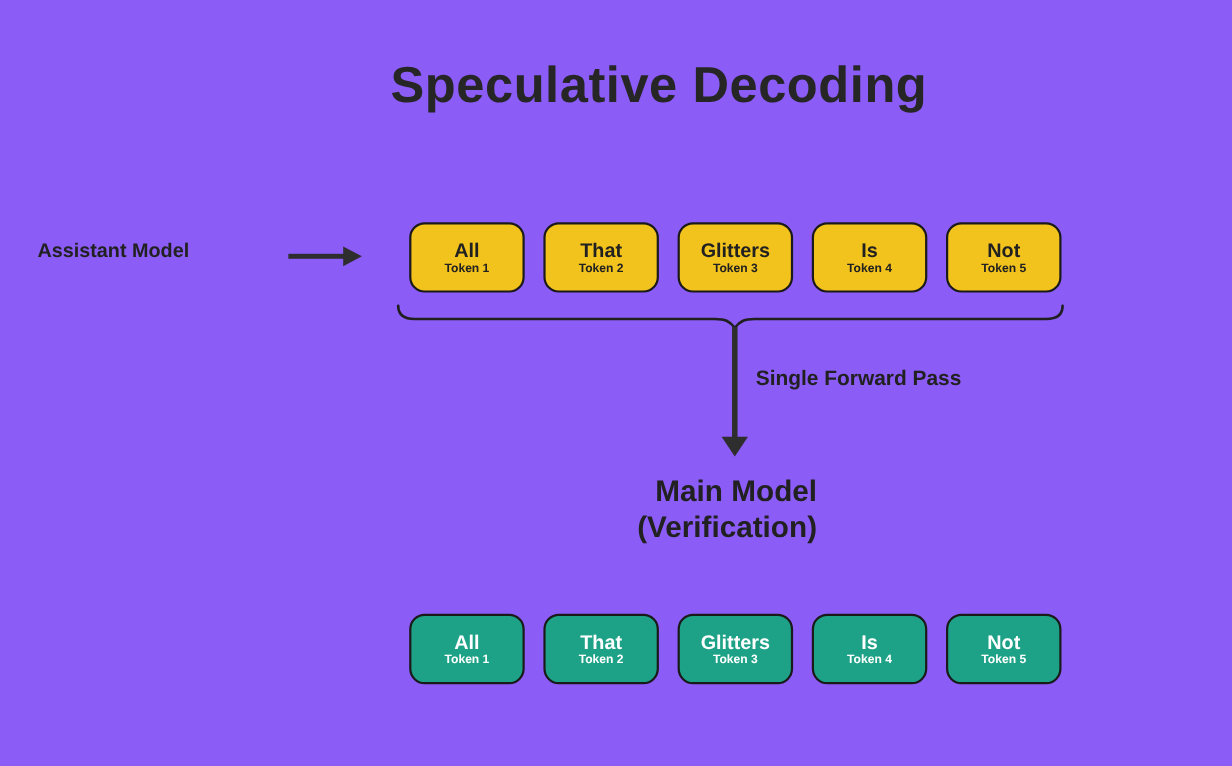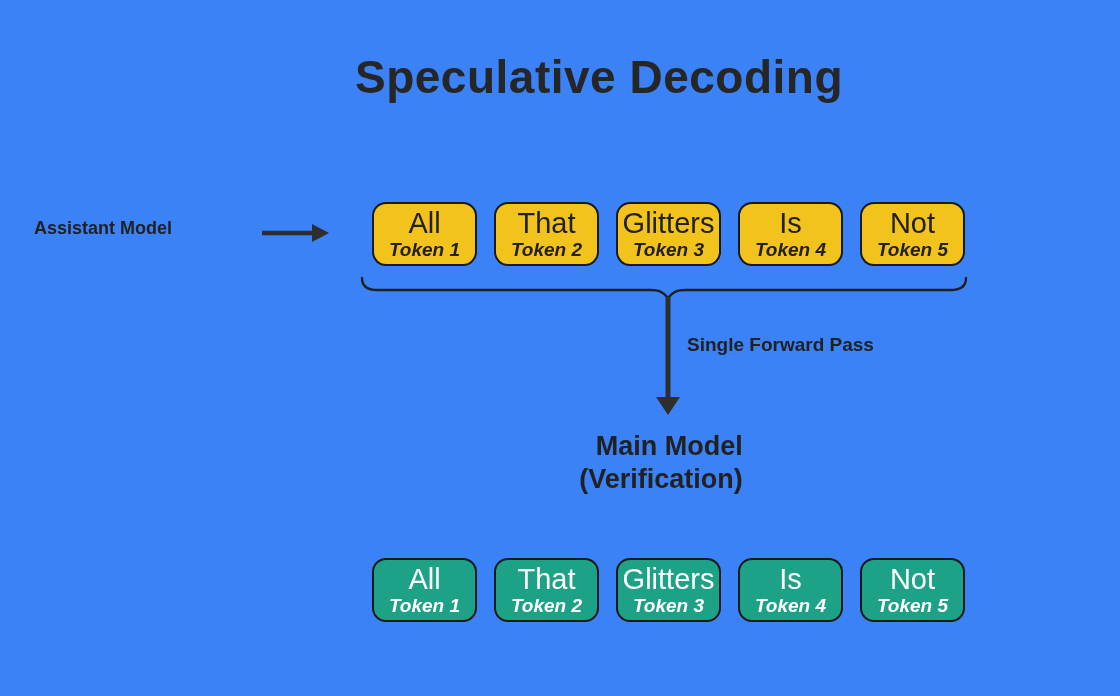--- a/index.html
+++ b/index.html
@@ -5,21 +5,21 @@
   html, body {
     margin: 0;
     padding: 0;
     background: #F1F1EF;
     font-family: "Liberation Sans", sans-serif;
   }
   .canvas {
     position: relative;
     width: 1120px;
     height: 696px;
-    background: #3b82f6;
+    background: #8b5cf6;
     overflow: hidden;
     color: #212121;
   }
   .title {
     position: absolute;
     top: 50px;
     left: 599px;
     transform: translateX(-50%);
     font-size: 46px;
     font-weight: bold;
@@ -57,31 +57,30 @@
     border-radius: 14px;
     display: flex;
     flex-direction: column;
     align-items: center;
     justify-content: center;
     gap: 2px;
   }
   .token-box.yellow { background: #F2C21D; color: #212121; }
   .token-box.green  { background: #1EA287; color: #FFFFFF; }
   .token-word {
-    font-size: 29px;
-    font-weight: normal;
+    font-size: 18px;
+    font-weight: bold;
     line-height: 1;
     white-space: nowrap;
   }
   .token-label {
-    font-size: 19px;
+    font-size: 11px;
     font-weight: bold;
     line-height: 1;
     white-space: nowrap;
-    font-style: italic;
   }
   .brace {
     position: absolute;
     left: 360px;
     top: 276px;
   }
   .arrow-down {
     position: absolute;
     left: 648px;
     top: 297px;

